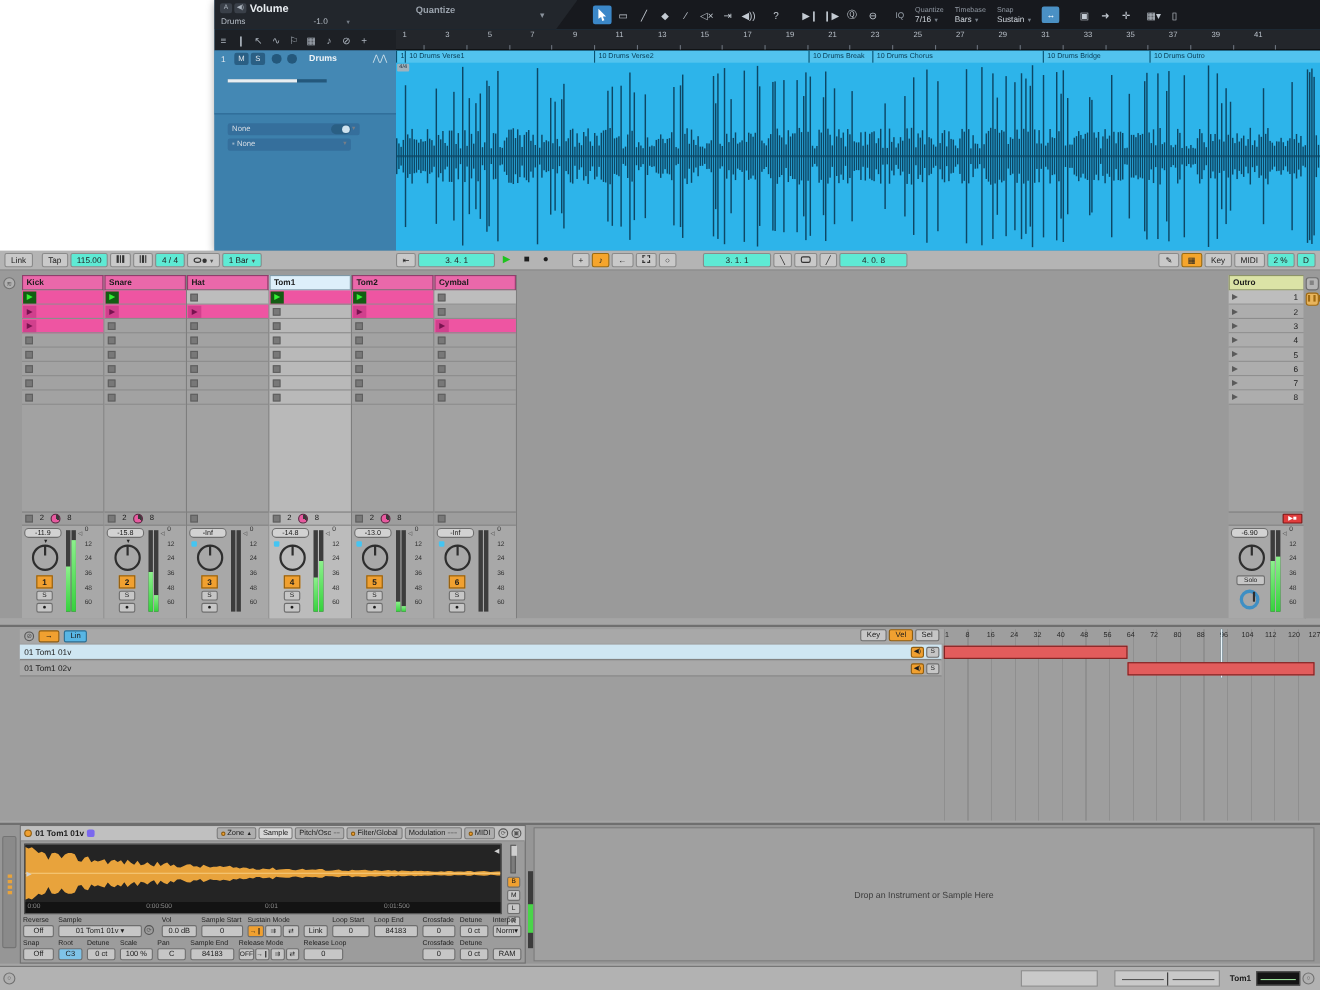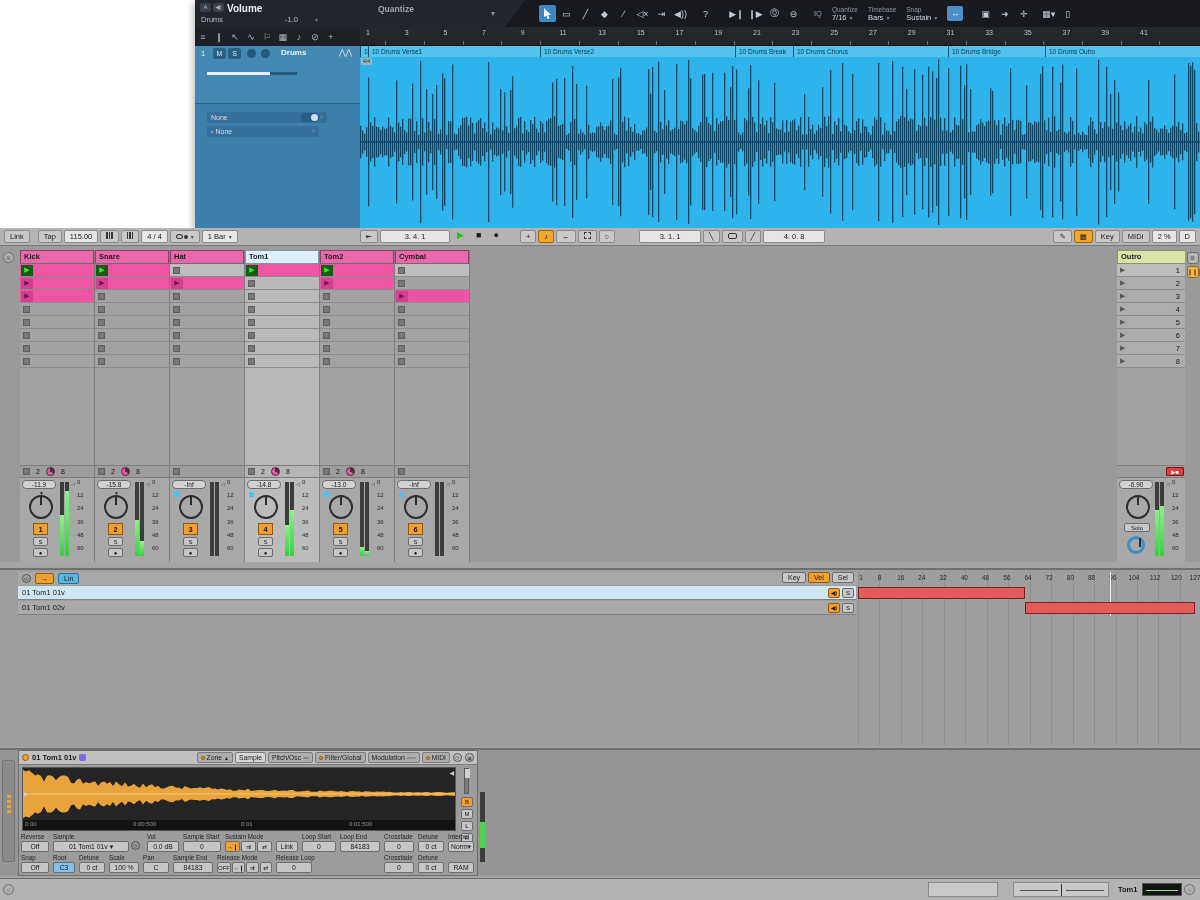--- a/index.html
+++ b/index.html
@@ -65,21 +65,21 @@
   #s1-sig-tag { position:absolute; left:1px; top:12px; width:11px; height:7px; background:#9fb2bd;
         border-radius:1px; font-size:5px; color:#1c2b36; text-align:center; line-height:7px; }
 
   
   #abl { left:0; top:228px; width:1200px; height:672px; background:#a5a5a5; font-size:8px; color:#1a1a1a; }
   
   #transport { position:absolute; left:0; top:0; width:1200px; height:18px; background:#b4b4b4;
         border-bottom:1px solid #7a7a7a; display:flex; align-items:center; }
   .t-btn, .t-box { height:13px; background:#c9c9c9; border:1px solid #8a8a8a; border-radius:2px;
         font-size:7.5px; line-height:11px; padding:0 5px; color:#222; margin-left:2px; text-align:center; }
-  .t-box { background:#e5e5e5; }
+  .t-box { background:#5eead4; }
   .t-btn.orange { background:#f5a52c; border-color:#9a6a10; }
   .t-gap { width:14px; }
   .t-play { color:#1dc41d; font-size:9px; background:none; border:none; }
   .t-stop, .t-rec { color:#1e1e1e; font-size:9px; background:none; border:none; }
   .nudge-bars { display:inline-flex; gap:1px; align-items:center; }
   .nudge-bars i { width:1.5px; height:7px; background:#333; }
   .metr-oval { display:inline-block; width:7px; height:5px; border:1px solid #333; border-radius:50%; }
   .metr-dot { display:inline-block; width:4px; height:4px; background:#333; border-radius:50%; margin-left:1px; }
   .dashed-sq { display:inline-block; width:7px; height:7px; border:1px dashed #333; }
   .loop-ic { display:inline-block; width:9px; height:6px; border:1px solid #333; border-radius:2px; }
@@ -1481,20 +1481,21 @@
             <div class="pgroup" style="left: 429px; top: 21px; width: 26px;">
               <div class="plabel">&nbsp;</div>
               <div class="pbox" style="width: 26px;">RAM</div>
             </div>
           </div>
       </div>
 
       <div id="dev-meter">
           <div class="fill"></div>
         </div>
+      <div id="drop-device">Drop an Instrument or Sample Here</div>
     </div>
 
     <div id="status-bar">
       <div class="corner-circ abs" style="left:3px;top:5px">○</div>
       <div id="xfade-box-a"></div>
       <div id="xfade-box">
         <div class="line" style="left:6px;width:38px"></div>
         <div class="line" style="left:52px;width:38px"></div>
         <div class="handle"></div>
       </div>

